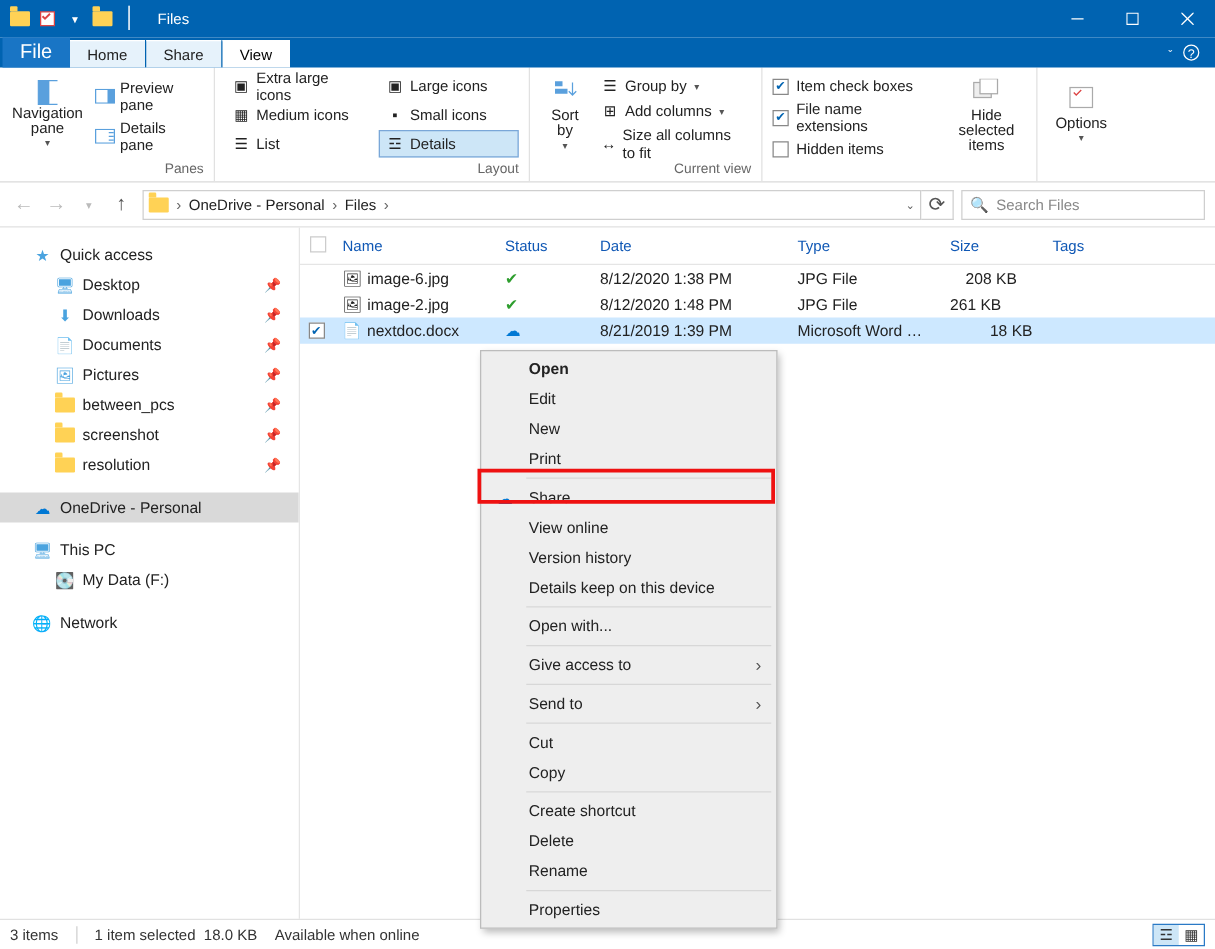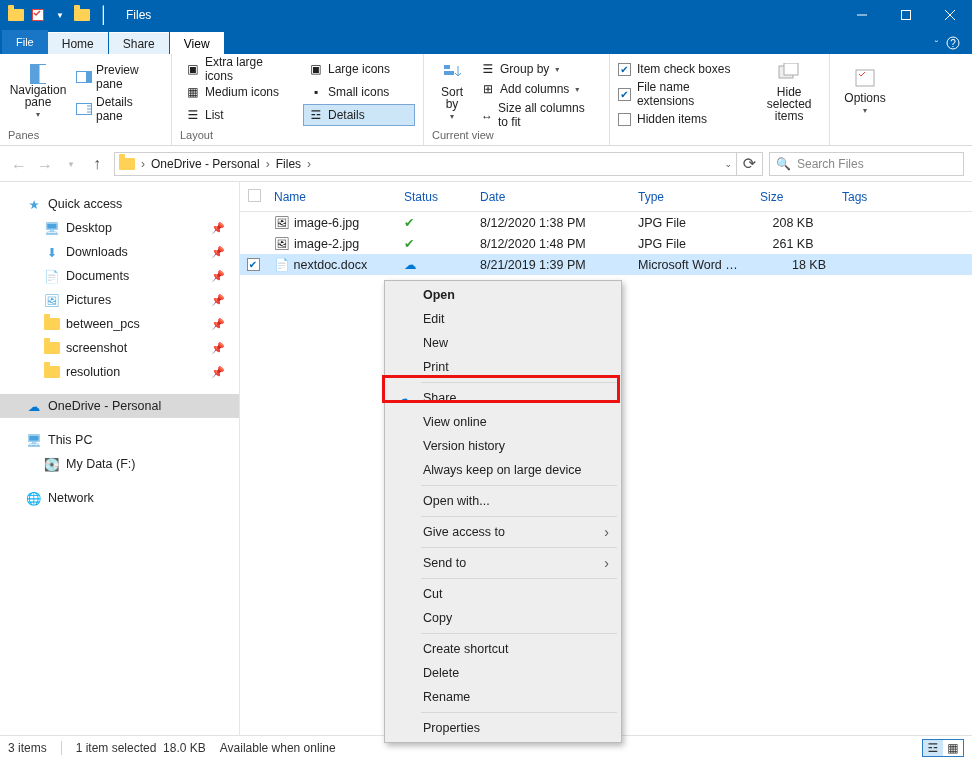--- a/index.html
+++ b/index.html
@@ -10,30 +10,30 @@
 
 .title-bar { height: 30px; background: #0063b1; display: flex; align-items: center; color: #fff; }
 .title-bar .qat { display: flex; align-items: center; gap: 2px; padding-left: 6px; }
 .title-bar .qat .qat-icon { width: 20px; height: 20px; display: flex; align-items: center; justify-content: center; }
 .title-bar .title-text { margin-left: 12px; font-size: 12px; }
 .title-bar .win-controls { margin-left: auto; display: flex; }
 .title-bar .win-controls .wc { width: 44px; height: 30px; display: flex; align-items: center; justify-content: center; }
 
 
 .tabs-row { height: 24px; background: #0063b1; display: flex; align-items: flex-end; position: relative; }
-.tabs-row .file-tab { background: #1975c5; color: #fff; font-size: 11px; padding: 4px 14px; height: 24px; display: flex; align-items: center; margin-left: 2px; }
+.tabs-row .file-tab { background: #1975c5; color: #fff; font-size: 16px; padding: 4px 14px; height: 24px; display: flex; align-items: center; margin-left: 2px; }
 .tabs-row .tab { background: #fff; color: #000; font-size: 12px; padding: 4px 14px; height: 22px; display: flex; align-items: center; border-top: 1px solid #fff; margin-right: 1px; }
 .tabs-row .tab.inactive { background: #e6f2fb; color: #222; }
 .tabs-row .tab.active { background: #fff; border-top: 1px solid #fff; }
 .tabs-row .ribbon-ctl { margin-left: auto; display: flex; align-items: center; gap: 8px; padding-right: 12px; color: #fff; }
 
 
 .ribbon { height: 92px; background: #fff; border-bottom: 1px solid #dadada; display: flex; }
 .ribbon .group { border-right: 1px solid #e1e1e1; padding: 4px 8px 0; display: flex; flex-direction: column; justify-content: space-between; }
-.ribbon .group-label { text-align: left; font-size: 11px; color: #666; padding: 2px 0 4px; }
+.ribbon .group-label { text-align: right; font-size: 11px; color: #666; padding: 2px 0 4px; }
 .ribbon .btn { font-size: 12px; color: #222; display: flex; align-items: center; gap: 4px; padding: 1px 4px; }
 .ribbon .btn.big { flex-direction: column; justify-content: center; align-items: center; width: 60px; gap: 2px; text-align: center; height: 68px; }
 .ribbon .btn.big .bl { line-height: 12px; font-size: 12px; }
 .ribbon .layout-grid { display: grid; grid-template-columns: auto auto; grid-auto-rows: 22px; gap: 1px 4px; }
 .ribbon .layout-grid .btn { min-width: 112px; border: 1px solid transparent; padding-left: 4px; }
 .ribbon .layout-grid .btn.selected { border: 1px solid #7aa7d8; background: #cde6f7; }
 .ribbon .icon16 { width: 16px; height: 16px; display: inline-flex; align-items: center; justify-content: center; }
 .ribbon .chk { display: flex; align-items: center; gap: 6px; font-size: 12px; color: #222; padding: 2px 0; }
 
 
@@ -411,21 +411,21 @@
           <div class="chk-cell">
               <span class="chkbox" style="visibility:hidden"></span>
             </div>
           <div class="cell" style="width:130px;display:flex;align-items:center;gap:4px">
               <span>🖼</span>
               <span>image-2.jpg</span>
             </div>
           <div class="cell" style="width:76px"><span style="color:#2e9e2e">✔</span></div>
           <div class="cell" style="width:158px">8/12/2020 1:48 PM</div>
           <div class="cell" style="width:122px">JPG File</div>
-          <div class="cell" style="width:82px;text-align:center">261 KB</div>
+          <div class="cell" style="width:82px;text-align:left">261 KB</div>
         </div>
         <div class="file-row selected">
           <div class="chk-cell">
               <span class="chkbox">✔</span>
             </div>
           <div class="cell" style="width:130px;display:flex;align-items:center;gap:4px">
               <span style="color:#2b579a">📄</span>
               <span>nextdoc.docx</span>
             </div>
           <div class="cell" style="width:76px"><span style="color:#0078d4">☁</span></div>
@@ -453,21 +453,21 @@
     <div class="cm-item">Edit</div>
     <div class="cm-item">New</div>
     <div class="cm-item">Print</div>
     <div class="cm-sep"></div>
     <div class="cm-item">
         <span class="cm-icon" style="color:#0078d4">☁</span>
         <span>Share</span>
       </div>
     <div class="cm-item">View online</div>
     <div class="cm-item">Version history</div>
-    <div class="cm-item">Always keep on large device</div>
+    <div class="cm-item">Details keep on this device</div>
     <div class="cm-sep"></div>
     <div class="cm-item">Open with...</div>
     <div class="cm-sep"></div>
     <div class="cm-item cm-sub">Give access to</div>
     <div class="cm-sep"></div>
     <div class="cm-item cm-sub">Send to</div>
     <div class="cm-sep"></div>
     <div class="cm-item">Cut</div>
     <div class="cm-item">Copy</div>
     <div class="cm-sep"></div>

